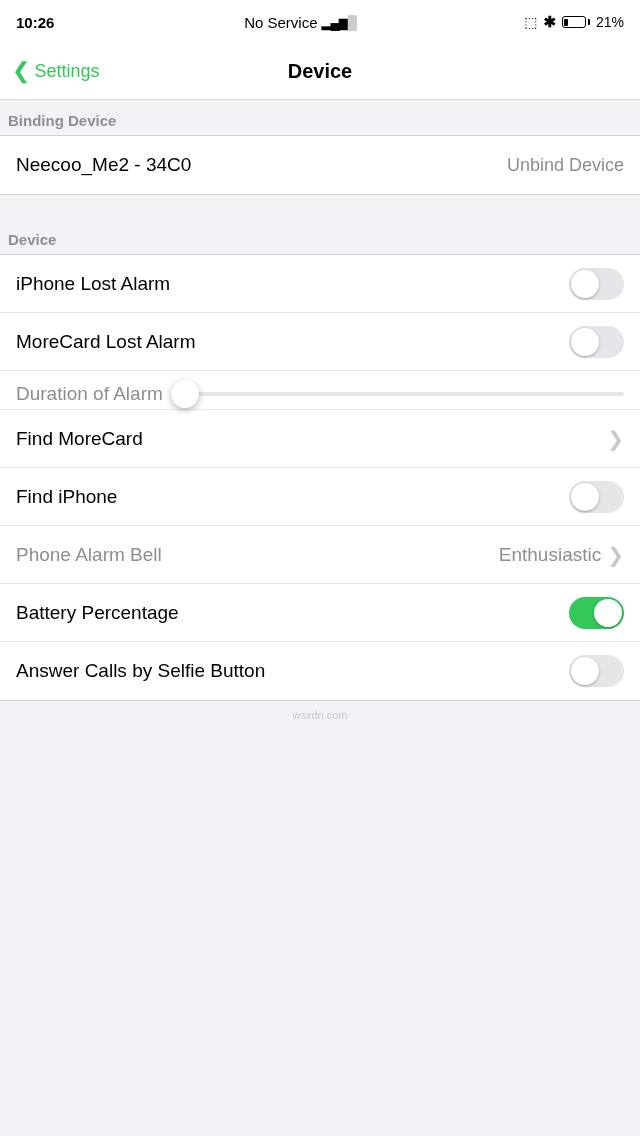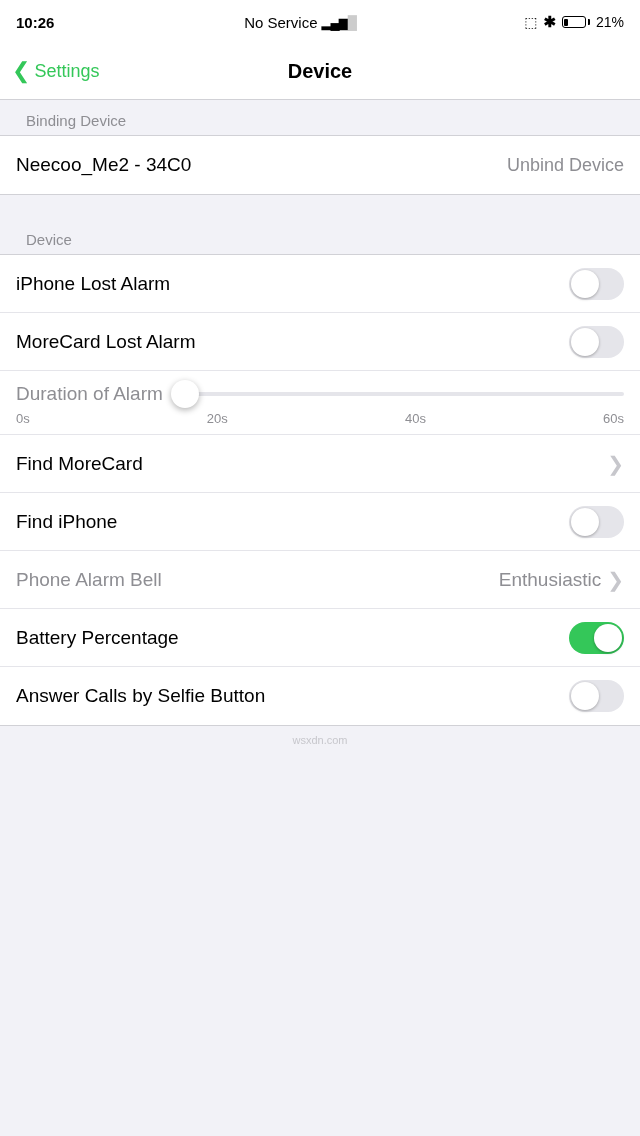--- a/index.html
+++ b/index.html
@@ -98,24 +98,24 @@
     }
     .nav-title {
       font-size: 20px;
       font-weight: 700;
       color: #000;
     }
 
     
     .section-header {
       background: #f2f2f7;
-      padding: 12px 26px 6px;
+      padding: 12px 8px 6px;
       font-size: 15px;
       color: #8e8e93;
-      font-weight: 400;
+      font-weight: 700;
     }
 
     
     .list-container {
       background: #fff;
       border-top: 1px solid #d1d1d6;
       border-bottom: 1px solid #d1d1d6;
     }
 
     
@@ -325,26 +325,20 @@
   </div>
 
   <div class="slider-row">
     <div class="slider-label-row">
       <span class="slider-label">Duration of Alarm</span>
       <div class="slider-track-container">
         <div class="slider-fill"></div>
         <div class="slider-thumb"></div>
       </div>
     </div>
-    <div class="slider-ticks">
-      <span>0s</span>
-      <span>20s</span>
-      <span>40s</span>
-      <span>60s</span>
-    </div>
   </div>
 
   <div class="list-row" style="cursor:pointer;">
     <span class="row-label">Find MoreCard</span>
     <span class="chevron-right">❯</span>
   </div>
 
   <div class="list-row">
     <span class="row-label">Find iPhone</span>
     <div class="toggle">

